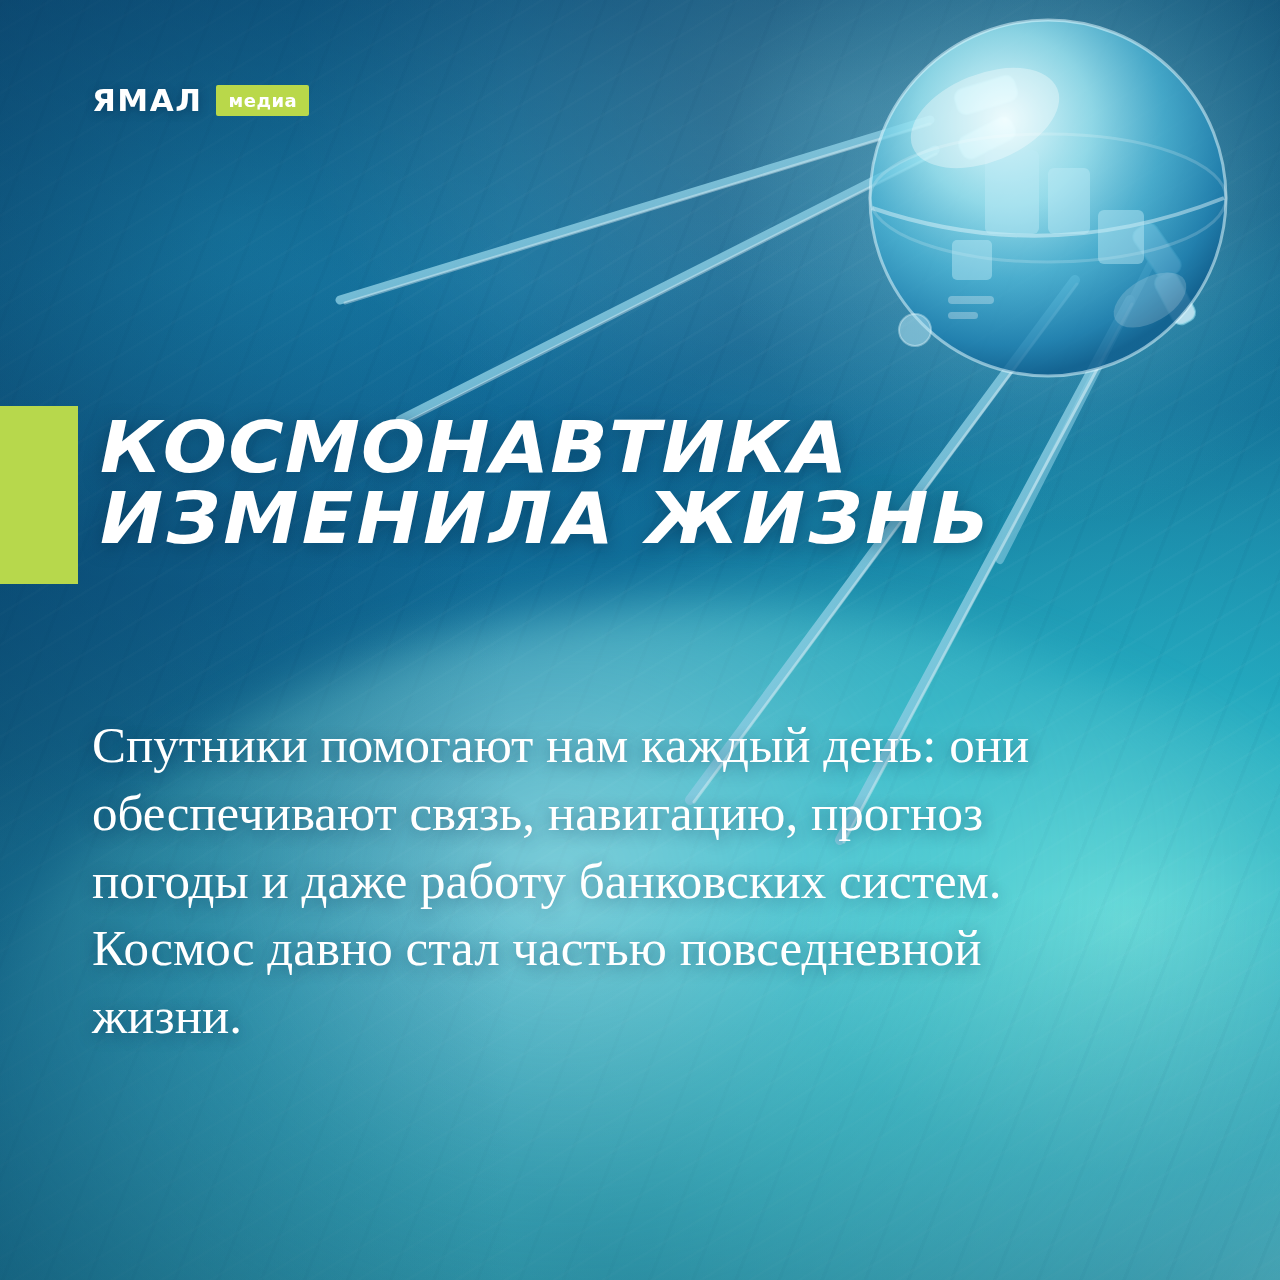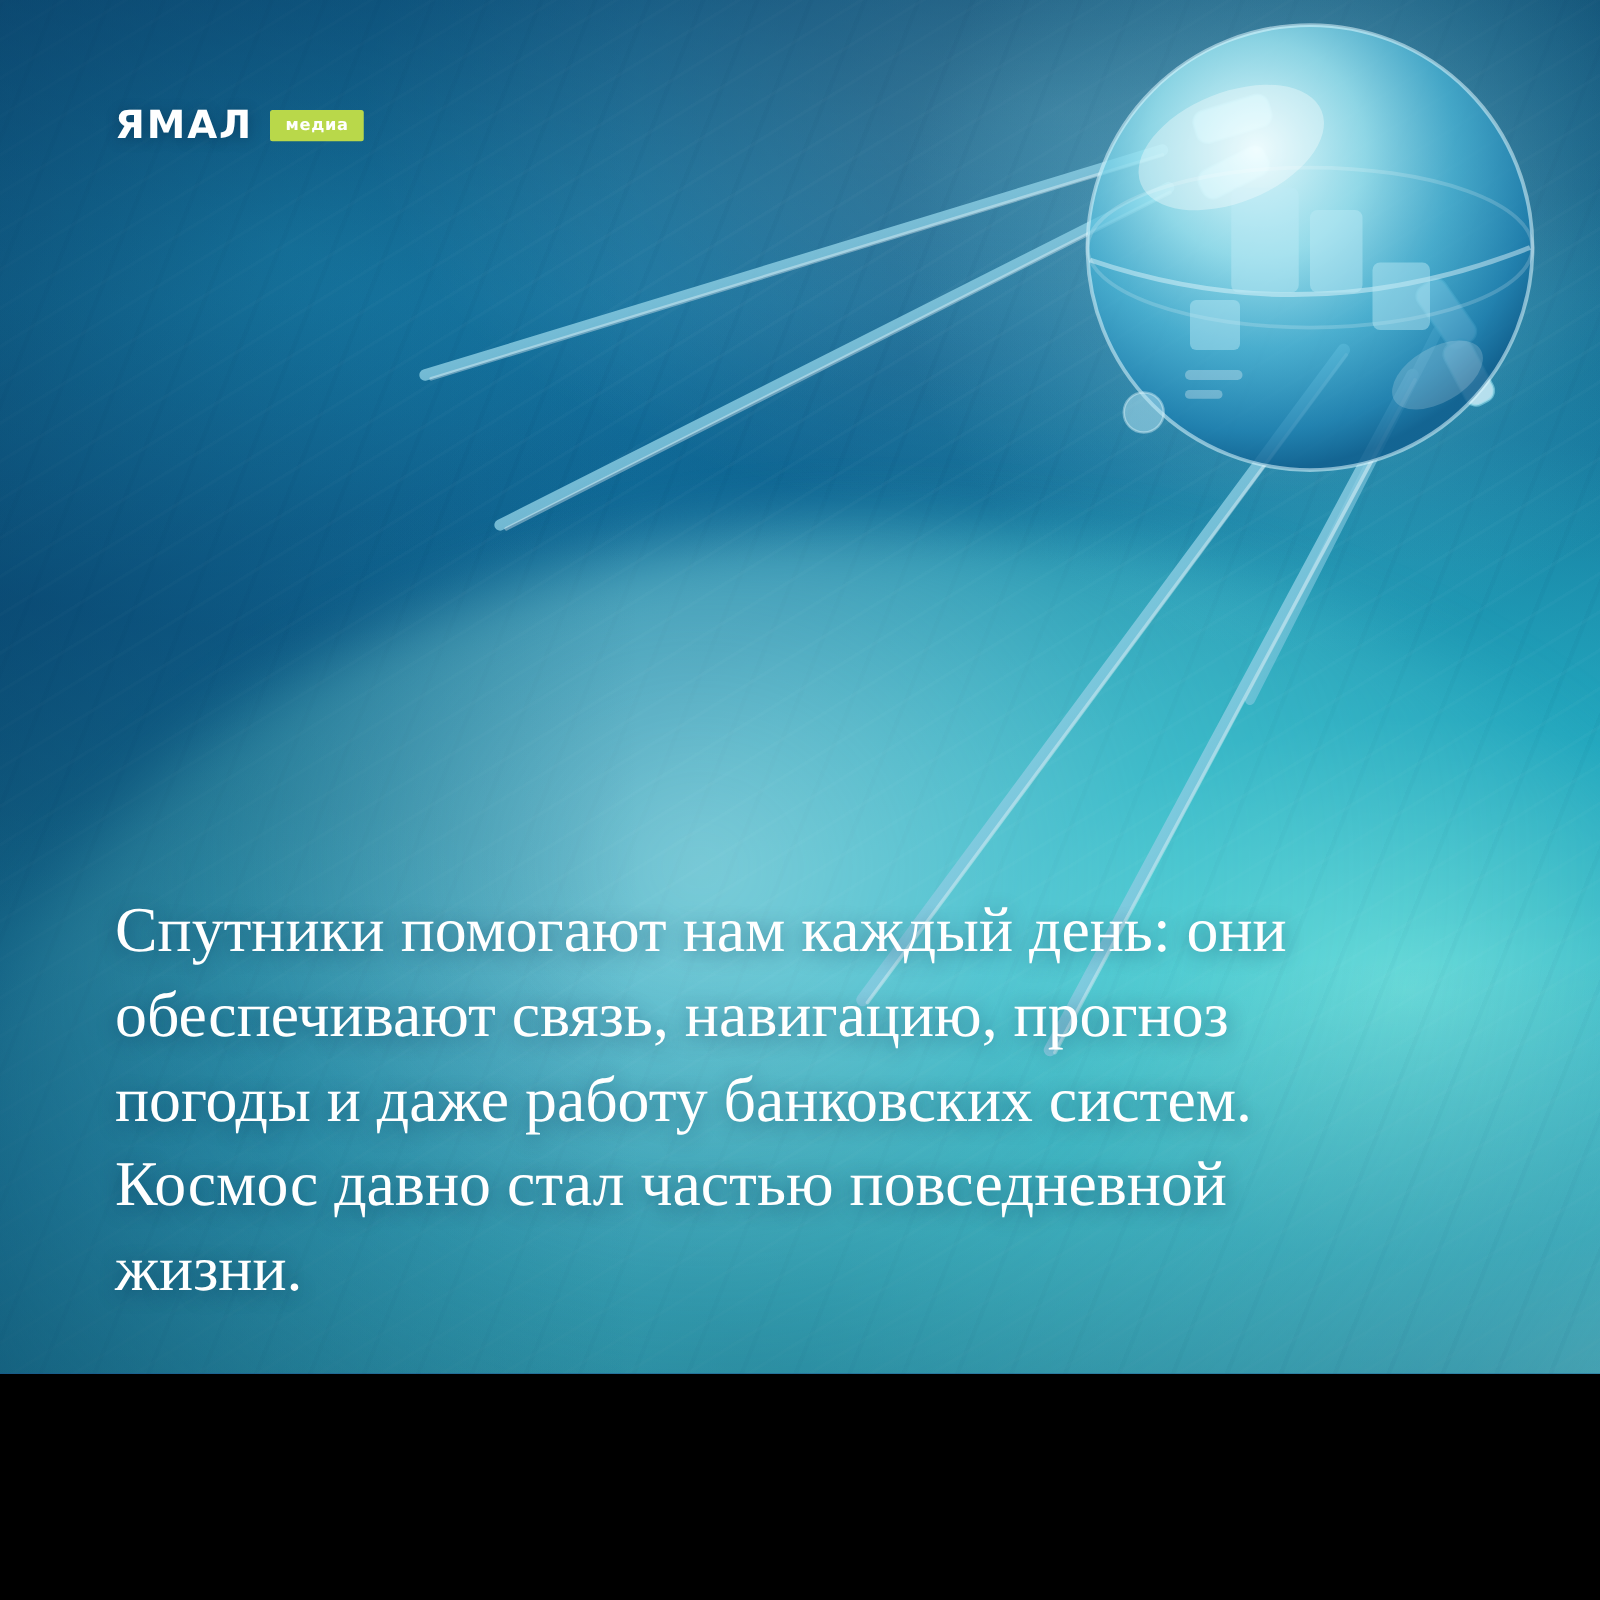--- a/index.html
+++ b/index.html
@@ -8,21 +8,21 @@
     padding: 0;
     background: #000;
   }
   body {
     font-family: "Liberation Sans", sans-serif;
   }
 
   .card {
     position: relative;
     width: 1280px;
-    height: 1099px;
+    height: 1280px;
     overflow: hidden;
     background: #1d4ed8;
   }
 
   
   .bg-base {
     position: absolute;
     inset: 0;
     background:
       radial-gradient(ellipse 120% 90% at 88% 72%, rgba(120, 235, 225, 0.85) 0%, rgba(40, 190, 205, 0.55) 22%, rgba(10, 120, 165, 0.25) 45%, rgba(0,0,0,0) 68%),
@@ -89,21 +89,21 @@
     font-family: "DejaVu Sans", sans-serif;
     font-weight: 700;
     font-size: 31px;
     letter-spacing: 1.5px;
     color: #ffffff;
     text-shadow: 0 2px 10px rgba(0, 40, 70, .45);
   }
   .logo-badge {
     background: #b9d84a;
     color: #ffffff;
-    font-size: 13px;
+    font-size: 18px;
     font-weight: 700;
     letter-spacing: .5px;
     padding: 5px 12px 5px 12px;
     border-radius: 2px;
     font-family: "DejaVu Sans", sans-serif;
   }
 
   
   .headline-block {
     position: absolute;
@@ -222,16 +222,23 @@
     <ellipse cx="1150" cy="300" rx="40" ry="22" fill="#ffffff" fill-opacity="0.18" transform="rotate(-30 1150 300)"></ellipse>
 
     <circle cx="915" cy="330" r="16" fill="#bce9f7" fill-opacity="0.5" stroke="#e7fbff" stroke-opacity="0.4" stroke-width="2"></circle>
   </svg>
 
   <div class="logo">
     <span class="logo-word">ЯМАЛ</span>
     <span class="logo-badge">медиа</span>
   </div>
 
+  <div class="headline-block">
+    <div class="headline-bar"></div>
+    <div class="headline-text">
+      <div class="l1">КОСМОНАВТИКА</div>
+      <div class="l2">ИЗМЕНИЛА  ЖИЗНЬ</div>
+    </div>
+  </div>
 
   <div class="body-copy">Спутники помогают нам каждый день: они обеспечивают связь, навигацию, прогноз погоды и даже работу банковских систем. Космос давно стал частью повседневной жизни.</div>
 
 </div>
 
 </body></html>

